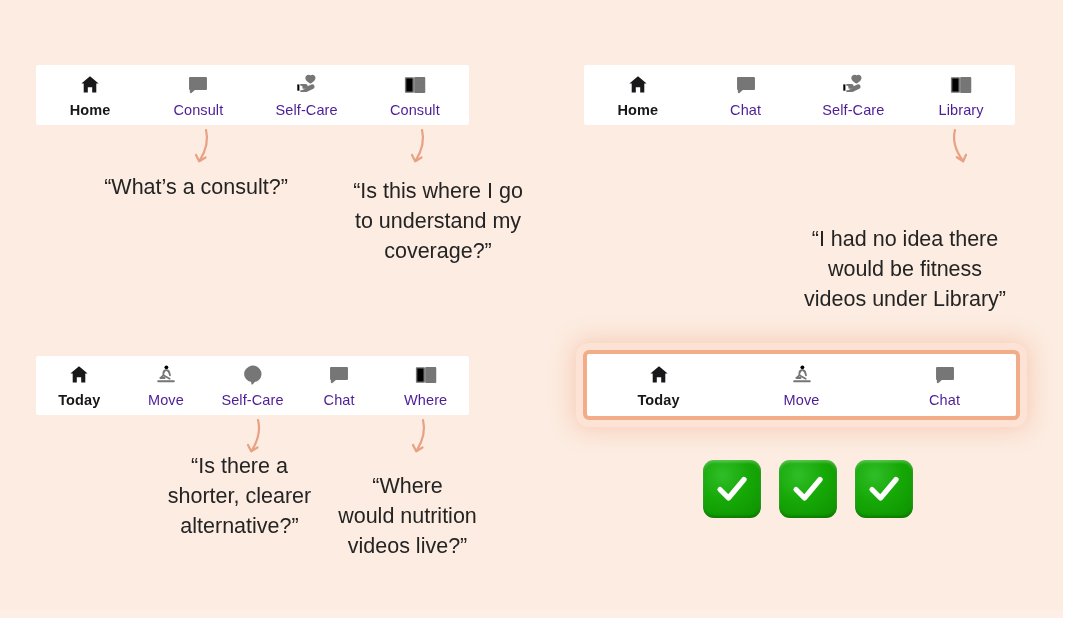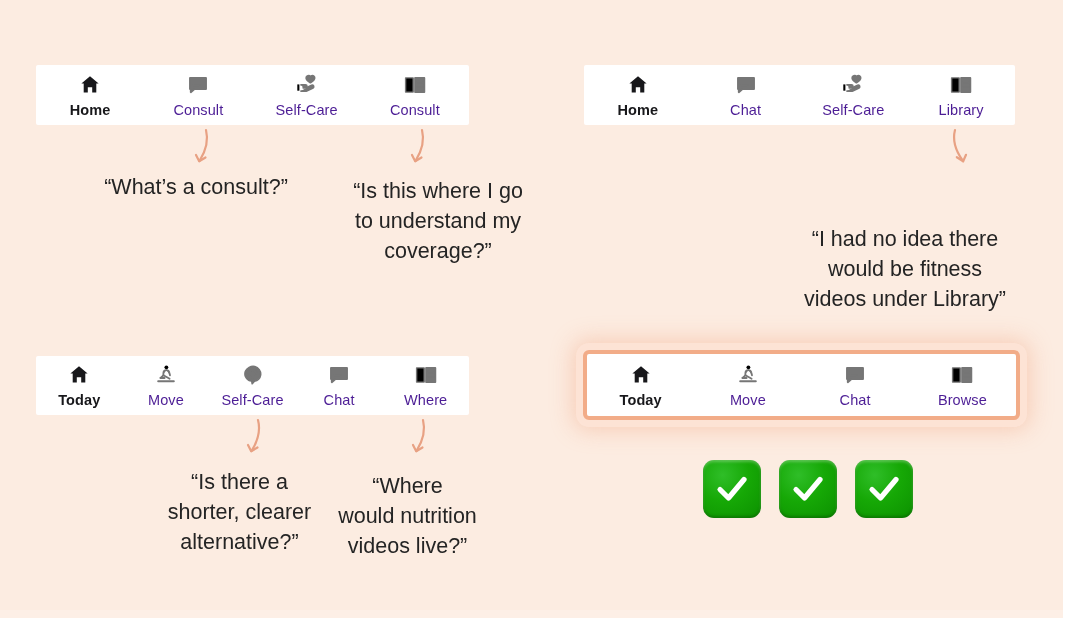--- a/index.html
+++ b/index.html
@@ -295,32 +295,20 @@
     <div class="nav-item">
       <span class="nav-icon">
         <svg viewBox="0 0 24 24" fill="none" stroke-width="1.9" stroke-linecap="round" stroke-linejoin="round">
           <path d="M4 5h16v11H8.5L4.8 19.2V16H4z"></path>
             <path d="M7.6 9h8.8"></path>
             <path d="M7.6 12.3h5.6"></path>
         </svg>
       </span>
       <span class="nav-label">Chat</span>
     </div>
-    <div class="nav-item">
-      <span class="nav-icon">
-        <svg viewBox="0 0 24 24" fill="none" stroke-width="1.7" stroke-linecap="round" stroke-linejoin="round">
-          <path d="M2.6 4.9h7.6v14.2H2.6z" fill="currentColor" stroke-width="1.4"></path>
-          <path d="M12 4.9h9.4v14.2H12z"></path>
-          <path d="M14.2 8.4h5"></path>
-            <path d="M14.2 11.2h5"></path>
-            <path d="M14.2 14h5"></path>
-        </svg>
-      </span>
-      <span class="nav-label">Browse</span>
-    </div>
   </div>
 
   <div class="arrow" style="left:185px; top:128px;">
     <svg width="34" height="42" viewBox="0 0 34 42" fill="none" stroke="#e8a183" stroke-width="2.2" stroke-linecap="round" stroke-linejoin="round">
       <path d="M21 2c2.5 9.5 1 19-6.5 31"></path>
       <path d="M20.5 29.5 14.2 33.2 11 27"></path>
     </svg>
   </div>
 
   <div class="arrow" style="left:401px; top:128px;">
@@ -354,21 +342,21 @@
   <div class="annotation" style="left:60px; top:172px; width:272px;">“What’s a consult?”</div>
 
   <div class="annotation" style="left:328px; top:176px; width:220px;text-align:center;">“Is this where I go
 to understand my
 coverage?”</div>
 
   <div class="annotation" style="left:790px; top:176px; width:230px;margin-top:48px;">“I had no idea there
 would be fitness
 videos under Library”</div>
 
-  <div class="annotation" style="left:158px; top:467px; width:163px;text-align:center;">“Is there a
+  <div class="annotation" style="left:158px; top:451px; width:163px;text-align:center;">“Is there a
 shorter, clearer
 alternative?”</div>
 
   <div class="annotation" style="left:319px; top:471px; width:177px;">“Where
 would nutrition
 videos live?”</div>
 
   <div id="check-row" style="left:703px; top:460px;">
     <div class="check-box">
       <svg width="40" height="40" viewBox="0 0 40 40" fill="none" stroke="#ffffff" stroke-width="5.2" stroke-linecap="round" stroke-linejoin="round">

